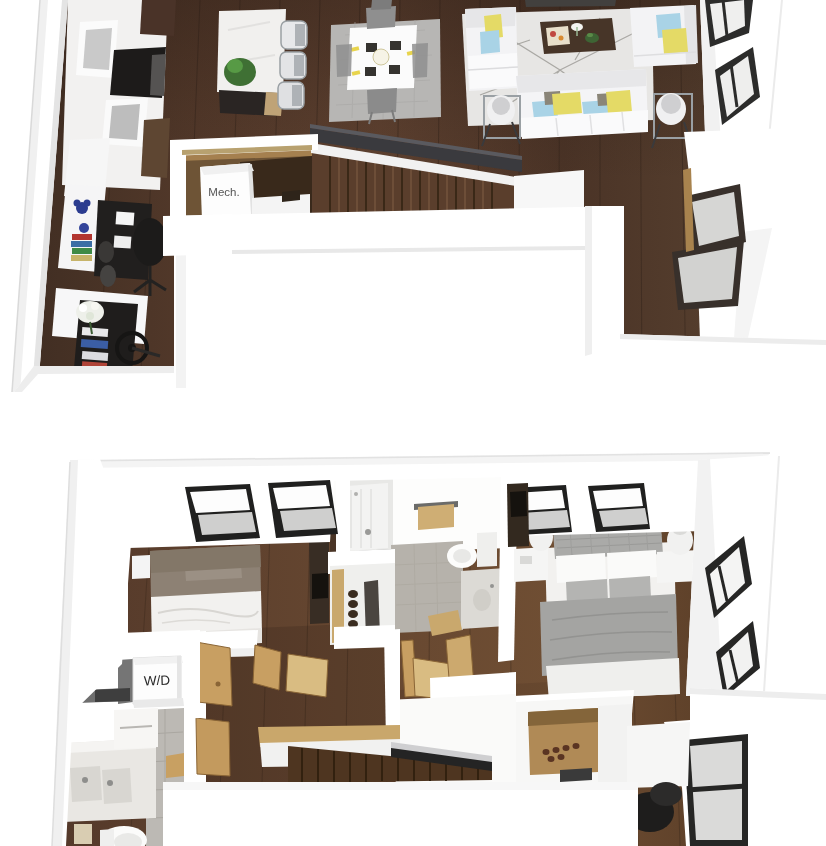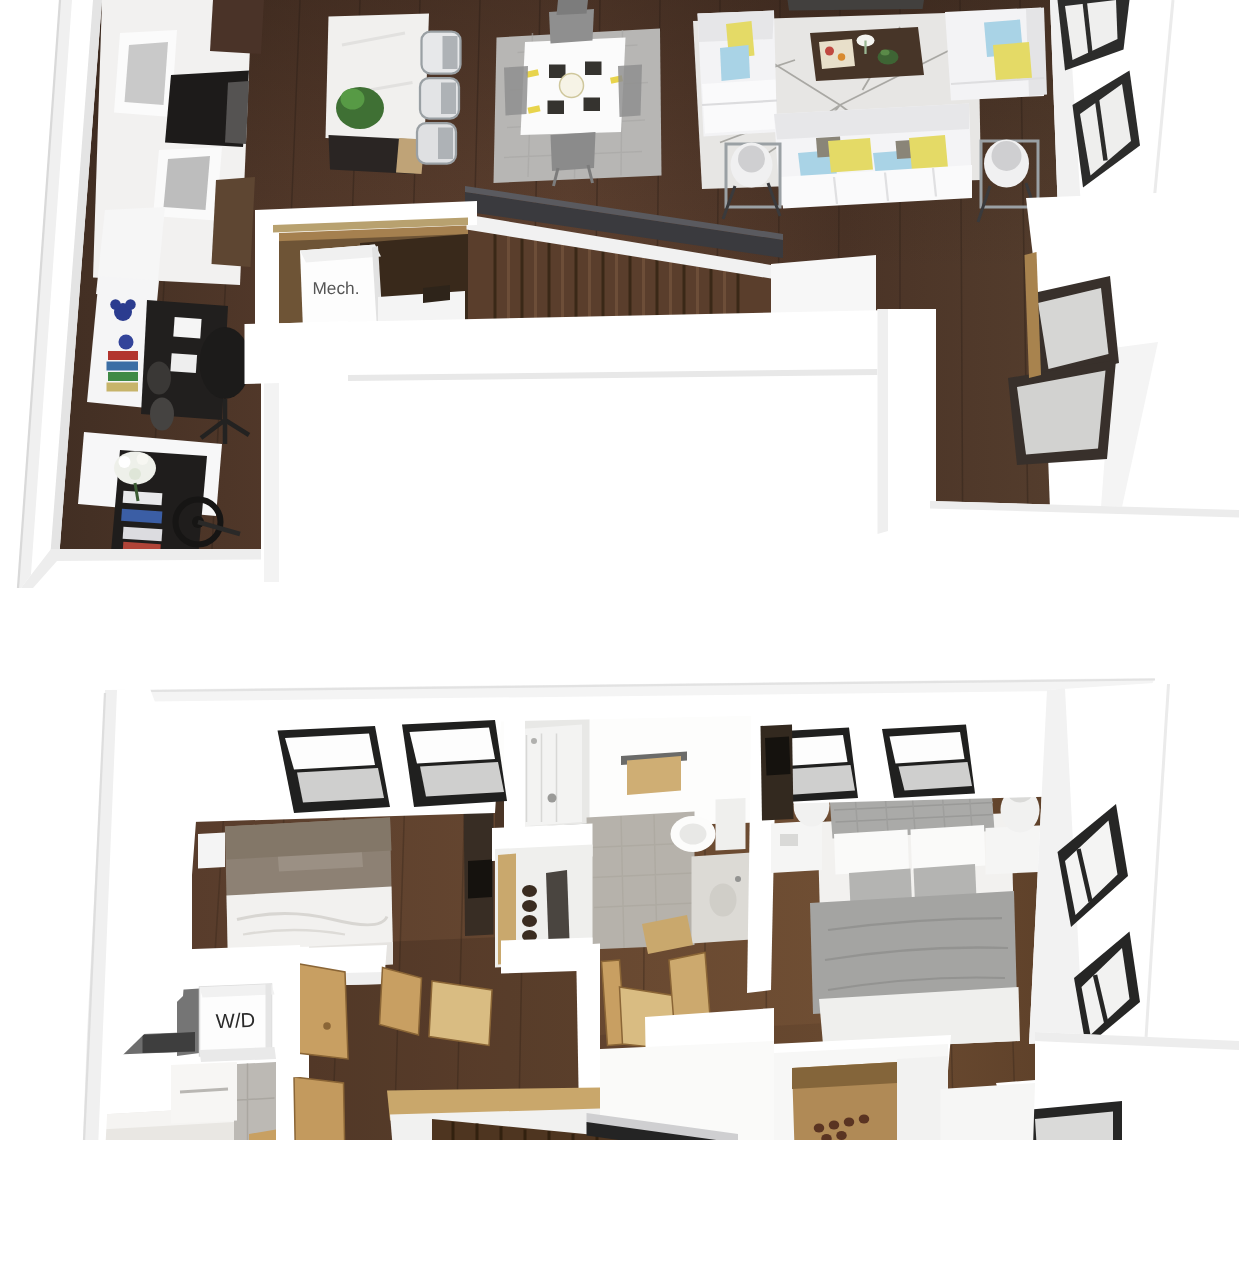--- a/index.html
+++ b/index.html
@@ -1,16 +1,16 @@
 <!DOCTYPE html>
 <html><head>
 <meta charset="utf-8">
 <style>
 html,body{margin:0;padding:0;background:#ffffff;}
-#page{width:826px;height:760px;position:relative;overflow:hidden;background:#fff;
+#page{width:826px;height:846px;position:relative;overflow:hidden;background:#fff;
 font-family:"Liberation Sans", sans-serif;}
 svg{display:block;}
 </style>
 </head>
 <body>
 <div id="page">
 <svg width="826" height="846" viewBox="0 0 826 846" xmlns="http://www.w3.org/2000/svg">
 <defs>
 <linearGradient id="woodT" x1="0" y1="0" x2="1" y2="0">
   <stop offset="0" stop-color="#3f2d22"></stop>

